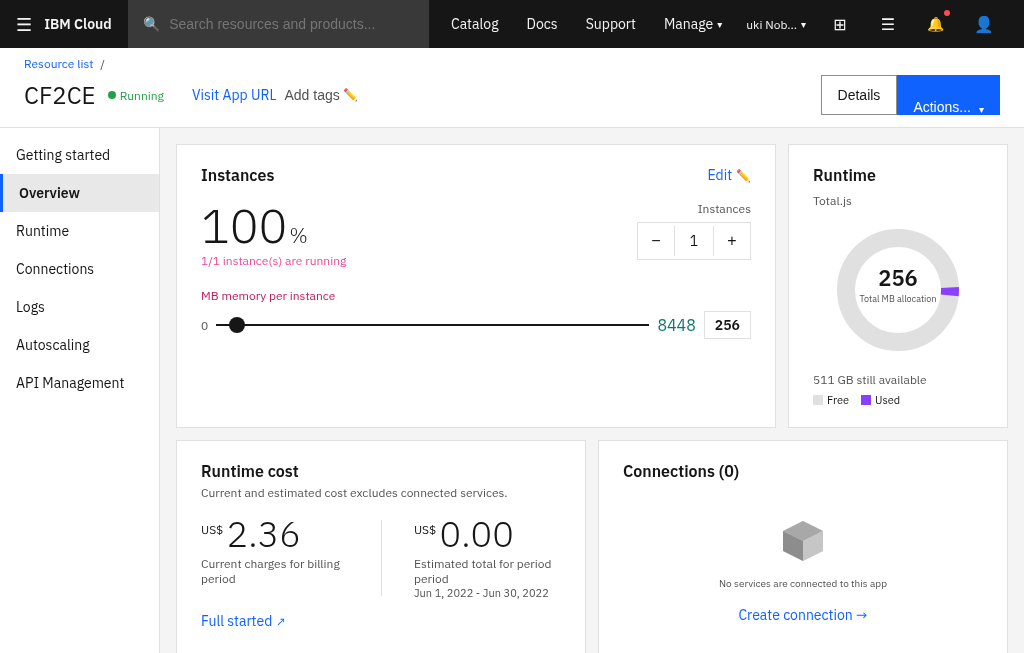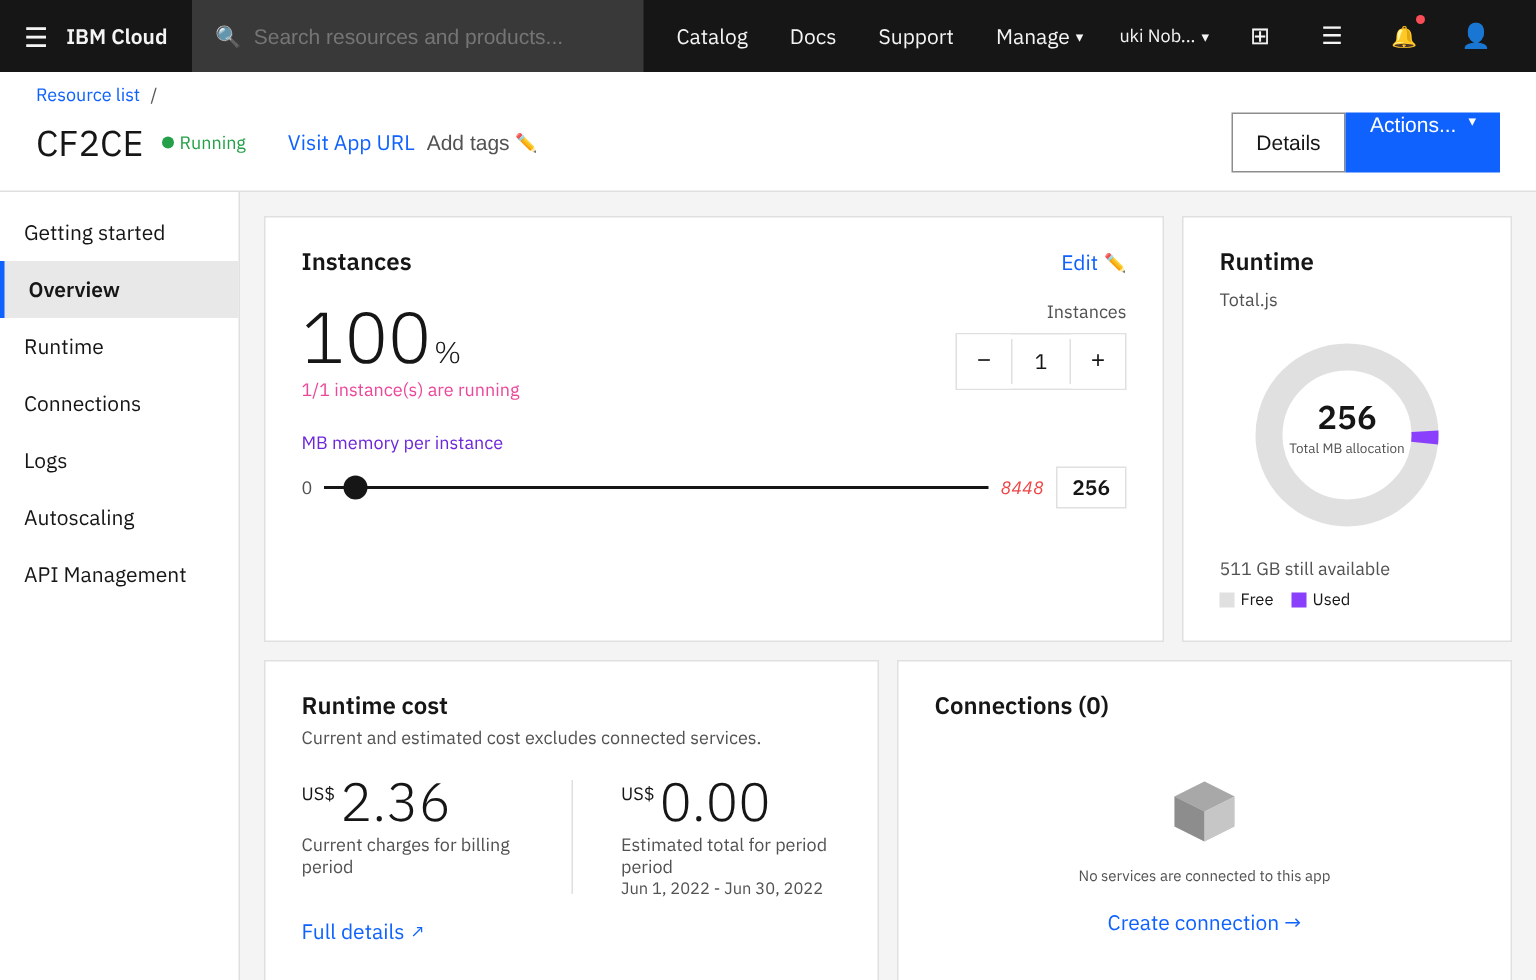--- a/index.html
+++ b/index.html
@@ -70,21 +70,21 @@
       color: #525252; font-size: 14px; cursor: pointer;
       background: none; border: none;
     }
     .details-actions { display: flex; margin-left: auto; gap: 0; }
     .btn-details {
       background: #fff; border: 1px solid #8d8d8d;
       color: #161616; font-size: 14px; padding: 0 16px;
       height: 40px; cursor: pointer;
     }
     .btn-actions {
-      display: flex; align-items: flex-start;
+      display: flex; align-items: flex-end;
       background: #0f62fe; color: #fff;
       border: none; font-size: 14px; padding: 0 16px;
       height: 40px; cursor: pointer; gap: 8px;
     }
 
     
     .app-layout { display: flex; height: calc(100vh - 48px - 77px); overflow: hidden; }
 
     
     .sidebar {
@@ -117,21 +117,21 @@
     .health-label { font-size: 12px; color: #525252; margin-bottom: 4px; }
     .health-value { font-size: 48px; font-weight: 300; line-height: 1; }
     .health-pct { font-size: 20px; font-weight: 300; }
     .health-sub { font-size: 12px; color: #ec4899; margin-top: 4px; }
     .instances-control { display: flex; flex-direction: column; align-items: flex-end; }
     .instances-control-label { font-size: 12px; color: #525252; margin-bottom: 6px; }
     .instances-stepper { display: flex; align-items: center; border: 1px solid #e0e0e0; }
     .stepper-value { width: 40px; text-align: center; font-size: 14px; padding: 6px 0; border-left: 1px solid #e0e0e0; border-right: 1px solid #e0e0e0; }
     .stepper-btn { width: 36px; height: 36px; display: flex; align-items: center; justify-content: center; cursor: pointer; font-size: 16px; background: #fff; border: none; color: #161616; }
     .memory-section { margin-top: 20px; }
-    .memory-label { font-size: 12px; color: #6d28d9; margin-bottom: 8px; }
+    .memory-label { font-size: 12px; color: #be185d; margin-bottom: 8px; }
     .memory-slider-row { display: flex; align-items: center; gap: 8px; }
     .memory-slider { flex: 1; -webkit-appearance: none; height: 2px; background: #161616; outline: none; cursor: pointer; }
     .memory-slider::-webkit-slider-thumb { -webkit-appearance: none; width: 16px; height: 16px; background: #161616; border-radius: 50%; cursor: pointer; }
     .memory-val-box { background: #fff; border: 1px solid #e0e0e0; padding: 4px 10px; font-size: 14px; font-weight: 600; }
 
     
     .runtime-card { padding: 20px 24px; min-width: 200px; max-width: 220px; }
     .runtime-title { font-size: 16px; font-weight: 600; margin-bottom: 8px; }
     .runtime-lang { font-size: 12px; color: #525252; margin-bottom: 12px; }
     .donut-wrap { display: flex; flex-direction: column; align-items: center; margin-bottom: 12px; }
@@ -278,21 +278,21 @@
               <div class="stepper-value">1</div>
               <button class="stepper-btn">+</button>
             </div>
           </div>
         </div>
         <div class="memory-section">
           <div class="memory-label">MB memory per instance</div>
           <div class="memory-slider-row">
             <span style="font-size:12px; color:#525252;">0</span>
             <input type="range" class="memory-slider" min="0" max="8448" value="256" style="">
-            <span style="font-size:12px; color:#ef4444;font-style:italic;">8448</span>
+            <span style="font-size:16px; color:#0f766e;">8448</span>
             <div class="memory-val-box">256</div>
           </div>
         </div>
       </div>
 
       <div class="card runtime-card">
         <div class="runtime-title">Runtime</div>
         <div class="runtime-lang">Total.js</div>
         <div class="donut-wrap">
           <svg class="donut-svg" width="140" height="140" viewBox="0 0 140 140">
@@ -336,21 +336,21 @@
           <div class="cost-item">
             <div>
               <span class="cost-currency">US$</span>
               <span class="cost-amount">0.00</span>
             </div>
             <div class="cost-desc">Estimated total for period period</div>
             <div class="cost-date">Jun 1, 2022 - Jun 30, 2022</div>
           </div>
         </div>
         <div class="full-details-link">
-          <span>Full details</span>
+          <span>Full started</span>
           <span style="font-size:12px;">↗</span>
         </div>
       </div>
 
       <div class="card connections-card">
         <div class="connections-title">Connections (0)</div>
         <div class="no-connections">
           <svg class="cube-icon" viewBox="0 0 48 48" fill="none">
             <path d="M24 4 L44 14 L44 34 L24 44 L4 34 L4 14 Z" fill="#c6c6c6" opacity="0.6"></path>
             <path d="M24 4 L44 14 L24 24 L4 14 Z" fill="#a8a8a8"></path>

